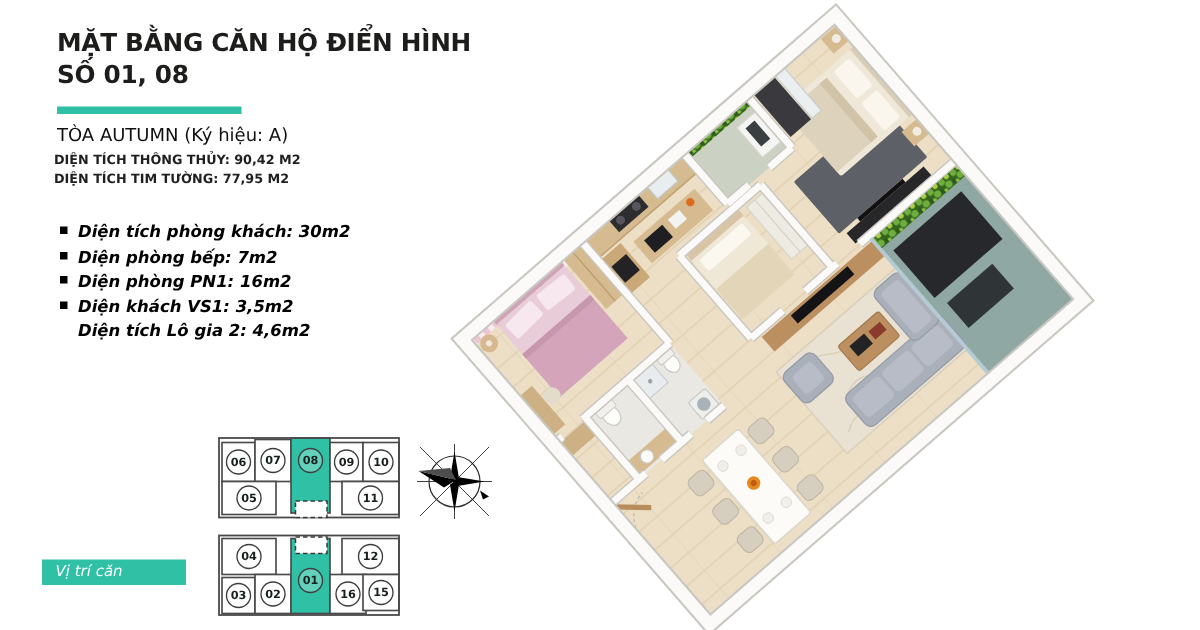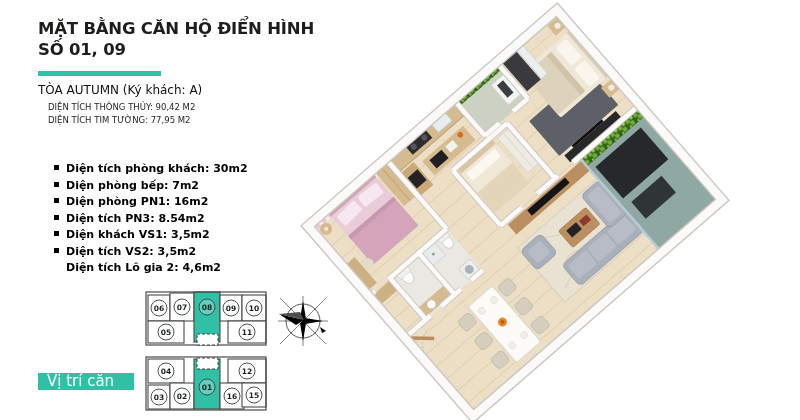--- a/index.html
+++ b/index.html
@@ -2,56 +2,54 @@
 <html style="--accent: #2fc0a5; --wood_floor: #ecdfc6; --wall_edge: #c9c7c1; --wall_face: #fbfaf8; --pink_wall: #eec3d2; --pink_bed: #d3a4ba; --cabinet_wood: #d6bb90; --sofa: #aab0ba; --plant_dark: #33651f; --plant_mid: #6fae3c; --plant_light: #abd044; --balcony_floor: #8fa8a3; --rug_master: #5d6167; --tile: #eae8e3; --dark_furniture: #26282b;"><head>
 <meta charset="utf-8">
 <style>
   html,body{margin:0;padding:0;background:#fff;}
   body{font-family:"DejaVu Sans","Liberation Sans",sans-serif;}
   #canvas{position:relative;width:800px;height:420px;overflow:hidden;background:#ffffff;}
   .title{position:absolute;left:38px;top:18px;font-size:16.5px;font-weight:bold;
          color:#1d1d1b;line-height:1.28;letter-spacing:-0.2px;white-space:nowrap;}
   .accent-bar{position:absolute;left:38px;top:71px;width:123px;height:5px;background:var(--accent);}
   .tower{position:absolute;left:38px;top:83px;font-size:12px;color:#101010;}
-  .meta{position:absolute;left:48px;top:101px;font-size:8.5px;font-weight:normal;color:#1f1f1f;line-height:1.5;}
+  .meta{position:absolute;left:36px;top:101px;font-size:8.5px;font-weight:bold;color:#1f1f1f;line-height:1.5;}
   .areas{position:absolute;left:38px;top:147px;}
-  .areas ul{list-style:none;margin:16px;padding:0;font-size:11px;font-weight:bold;color:#000;}
+  .areas ul{list-style:none;margin:2px;padding:0;font-size:11px;font-weight:bold;color:#000;font-style:italic;}
   .areas li{margin:0 0 5px 0;line-height:1.05;white-space:nowrap;}
   .areas li.b::before{content:"";display:inline-block;width:5px;height:5px;background:#000;
         margin-right:7px;vertical-align:2px;}
   .areas li.nb{padding-left:12px;}
-  .legend{position:absolute;left:38px;top:373px;width:96px;height:17px;background:var(--accent);
-        color:#fff;font-size:15px;line-height:17px;padding-left:9px;box-sizing:border-box;}
+  .legend{position:absolute;left:28px;top:373px;width:96px;height:17px;background:var(--accent);
+        color:#fff;font-size:10px;line-height:17px;padding-left:9px;box-sizing:border-box;font-style:italic;}
   svg{display:block;}
   .abs{position:absolute;}
 </style>
 </head>
 <body>
 
 <div id="canvas">
 
   <div class="title">
     <div>MẶT BẰNG CĂN HỘ ĐIỂN HÌNH</div>
-    <div>SỐ 01, 09</div>
+    <div>SỐ 01, 08</div>
   </div>
   <div class="accent-bar"></div>
-  <div class="tower">TÒA AUTUMN (Ký khách: A)</div>
+  <div class="tower">TÒA AUTUMN (Ký hiệu: A)</div>
   <div class="meta">
     <div>DIỆN TÍCH THÔNG THỦY: 90,42  M2</div>
     <div>DIỆN TÍCH TIM TƯỜNG:  77,95 M2</div>
   </div>
 
   <div class="areas">
     <ul>
         <li class="b">Diện tích phòng khách: 30m2</li>
         <li class="b">Diện phòng bếp:  7m2</li>
         <li class="b">Diện phòng PN1: 16m2</li>
-        <li class="b">Diện tích PN3: 8.54m2</li>
         <li class="b">Diện khách VS1:  3,5m2</li>
-        <li class="b">Diện tích VS2:  3,5m2</li>
         <li class="nb">Diện tích Lô gia 2:  4,6m2</li>
       </ul>
   </div>
 
   <svg class="abs" style="left:288px;top:0;width:512px;height:420px" viewBox="0 0 512 420">
     <defs>
       <pattern id="plank" width="46" height="16" patternUnits="userSpaceOnUse">
         <rect width="46" height="16" style="fill:var(--wood_floor)"></rect>
         <path d="M0,0.5 H46" stroke="#dbc8a5" stroke-width="1" opacity="0.65"></path>
         <path d="M23,0 V16" stroke="#e0d0b2" stroke-width="0.7" opacity="0.5"></path>

